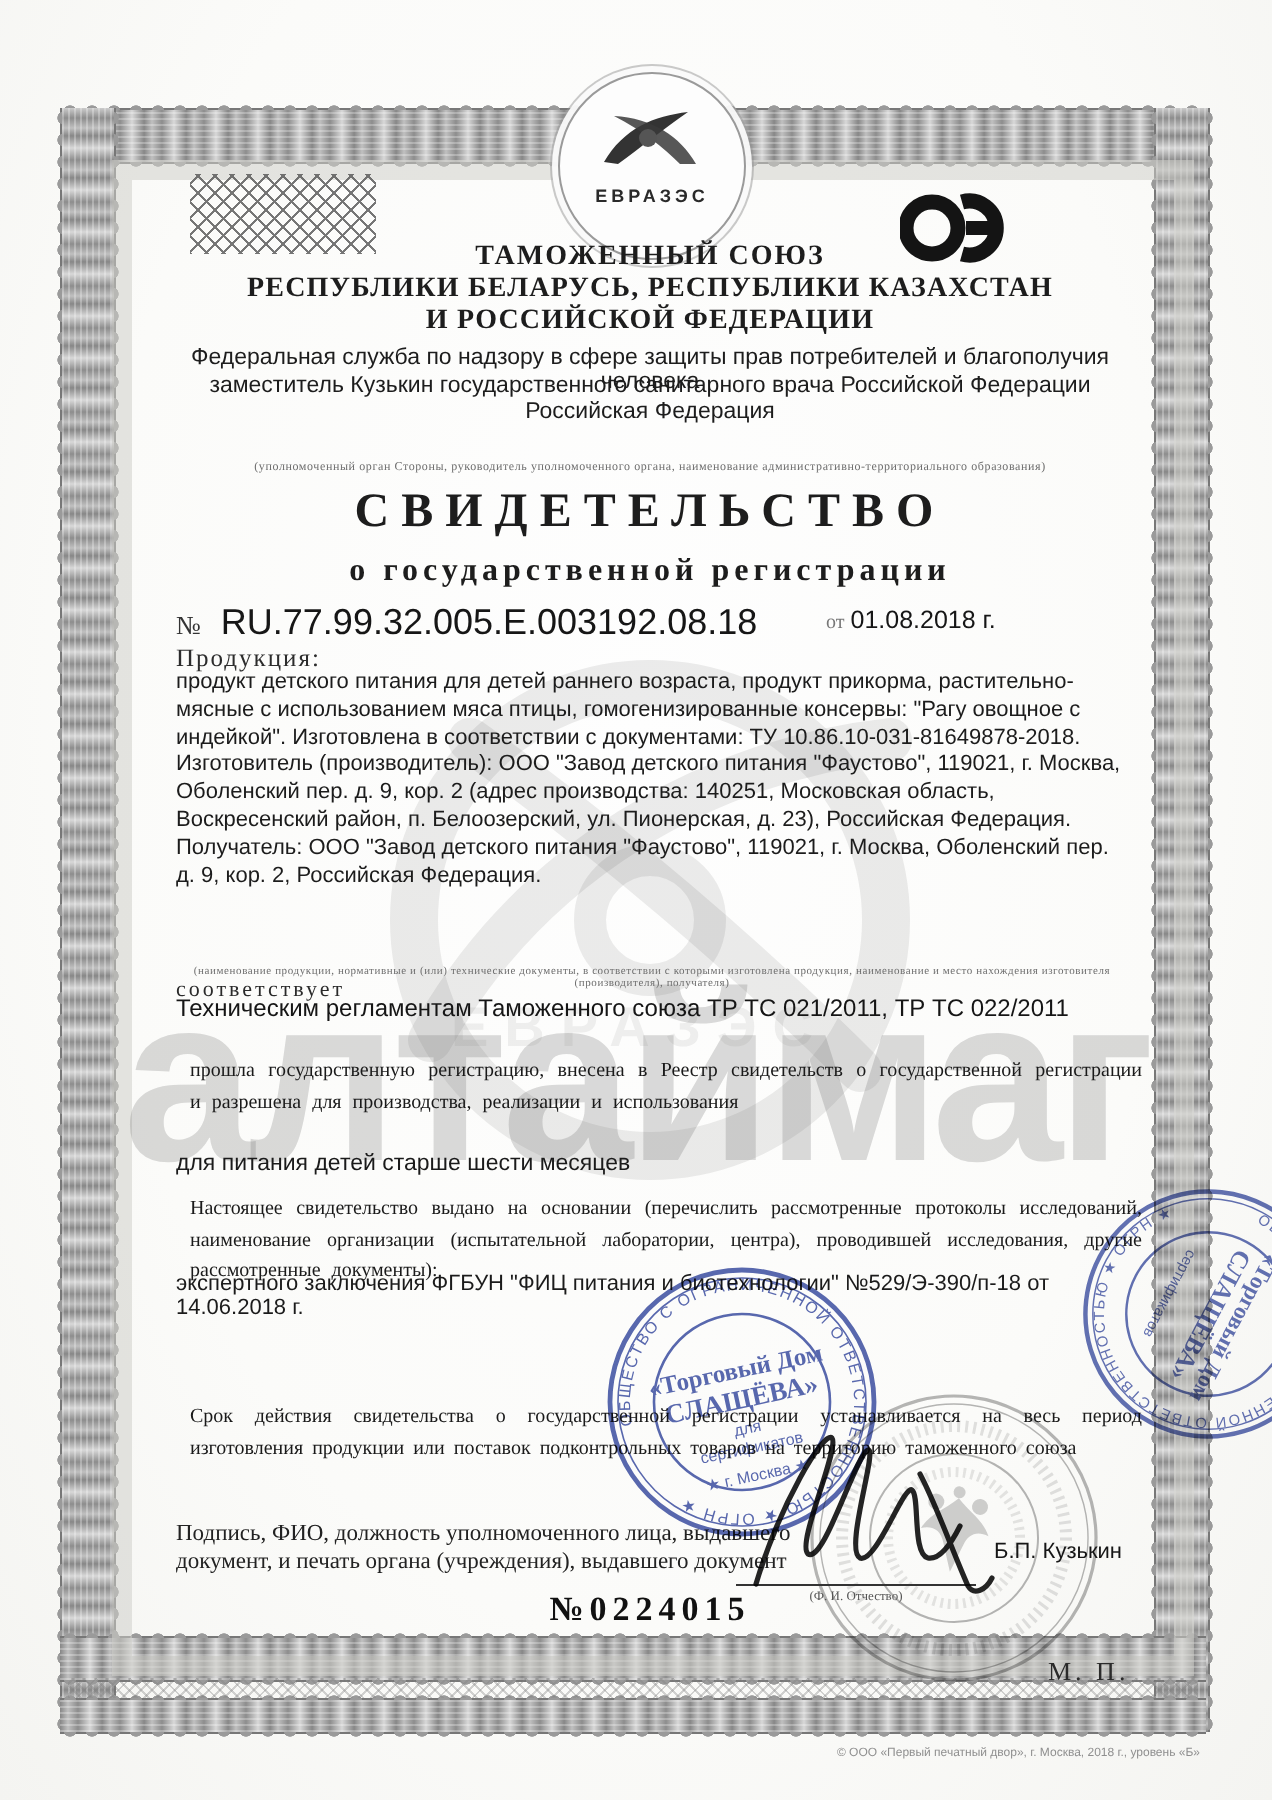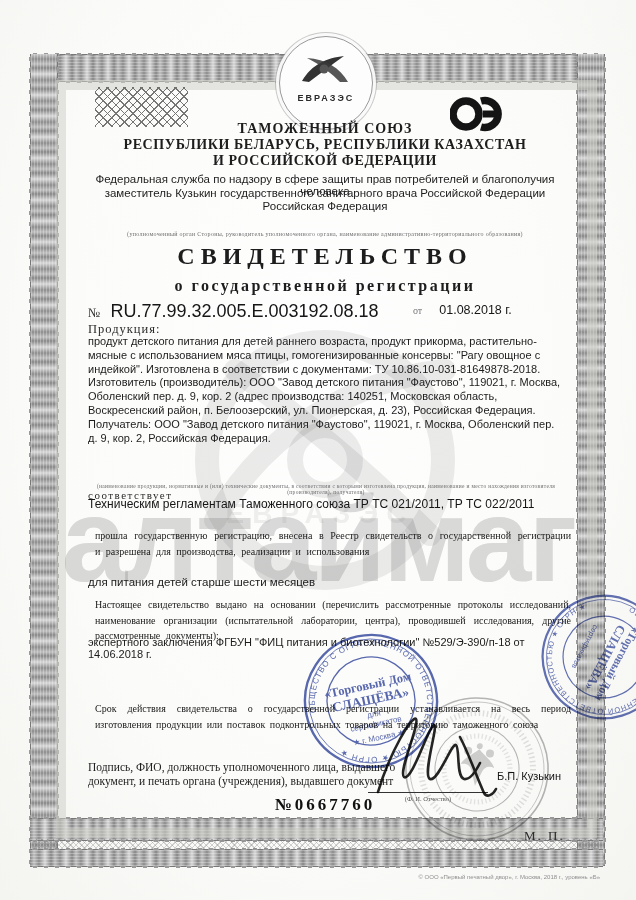--- a/index.html
+++ b/index.html
@@ -58,21 +58,21 @@
   #auth1{top:173px;font-size:11.5px;}
   #auth2{top:187px;font-size:11.5px;}
   #auth3{top:200px;font-size:11.5px;}
   #auth-note{top:231px;}
   #doc-title{top:243px;font-size:24px;letter-spacing:6px;}
   #doc-subtitle{top:277px;font-size:16px;letter-spacing:2.5px;}
   #num-row{left:88px;top:301px;width:474px;font-size:13px;}
   #num-row .num-label{font-family:"Liberation Serif",serif;color:#333;margin-right:10px;}
   #num-row .num-value{font-family:"Liberation Sans",sans-serif;font-size:18px;color:#161616;}
   #num-row .date-wrap{position:absolute;left:325px;top:1px;}
-  #num-row .date-label{font-size:10px;color:#777;margin-right:17px;}
+  #num-row .date-label{font-size:10px;color:#777;margin-right:3px;}
   #num-row .date-value{font-family:"Liberation Sans",sans-serif;font-size:12.5px;color:#161616;}
   #product-label{left:88px;top:322px;font-size:12.5px;letter-spacing:1px;color:#2c2c2c;}
   #product-text{left:88px;top:335px;width:476px;font-size:11px;line-height:13.8px;color:#1c1c1c;}
   #product-note{left:88px;top:483px;width:476px;text-align:center;font-size:5.5px;}
   #conforms-label{left:88px;top:489px;font-size:11px;letter-spacing:1.5px;color:#2a2a2a;}
   #conforms-text{left:88px;top:497px;width:476px;font-size:12px;color:#151515;}
   .para{left:95px;width:476px;font-size:10px;line-height:15.5px;text-align:justify;word-spacing:3px;color:#1a1a1a;}
   #para-reg{top:528px;}
   #usage-text{left:88px;top:576px;font-size:11.5px;color:#1b1b1b;}
   #para-basis{top:597px;}
@@ -169,21 +169,21 @@
   <div id="conforms-label" class="t">соответствует</div>
   <div id="conforms-text" class="t sans">Техническим регламентам Таможенного союза ТР ТС 021/2011, ТР ТС 022/2011</div>
 
   <div id="para-reg" class="t para">прошла государственную регистрацию, внесена в Реестр свидетельств о государственной регистрации и разрешена для производства, реализации и использования</div>
   <div id="usage-text" class="t sans">для питания детей старше шести месяцев</div>
   <div id="para-basis" class="t para">Настоящее свидетельство выдано на основании (перечислить рассмотренные протоколы исследований, наименование организации (испытательной лаборатории, центра), проводившей исследования, другие рассмотренные документы):</div>
   <div id="expert-text" class="t sans">экспертного заключения ФГБУН "ФИЦ питания и биотехнологии" №529/Э-390/п-18 от 14.06.2018 г.</div>
   <div id="para-validity" class="t para">Срок действия свидетельства о государственной регистрации устанавливается на весь период изготовления продукции или поставок подконтрольных товаров на территорию таможенного союза</div>
 
   <div id="sign-note" class="t">Подпись, ФИО, должность уполномоченного лица, выдавшего документ, и печать органа (учреждения), выдавшего документ</div>
-  <div id="blank-number" class="t serifB">№0667760</div>
+  <div id="blank-number" class="t serifB">№0224015</div>
   <div id="sig-line"></div>
   <div id="fio-note" class="t">(Ф. И. Отчество)</div>
   <div id="sig-name" class="t">Б.П. Кузькин</div>
   <div id="mp" class="t">М. П.</div>
 
   <svg id="stamp-td" class="stamp" width="140" height="140" viewBox="0 0 140 140">
     <defs>
         <path id="ring1" d="M70,70 m-56,0 a56,56 0 1,1 112,0 a56,56 0 1,1 -112,0"></path>
       </defs>
     <circle cx="70" cy="70" r="66" fill="none" stroke="#3c4ea3" stroke-width="2.4"></circle>

